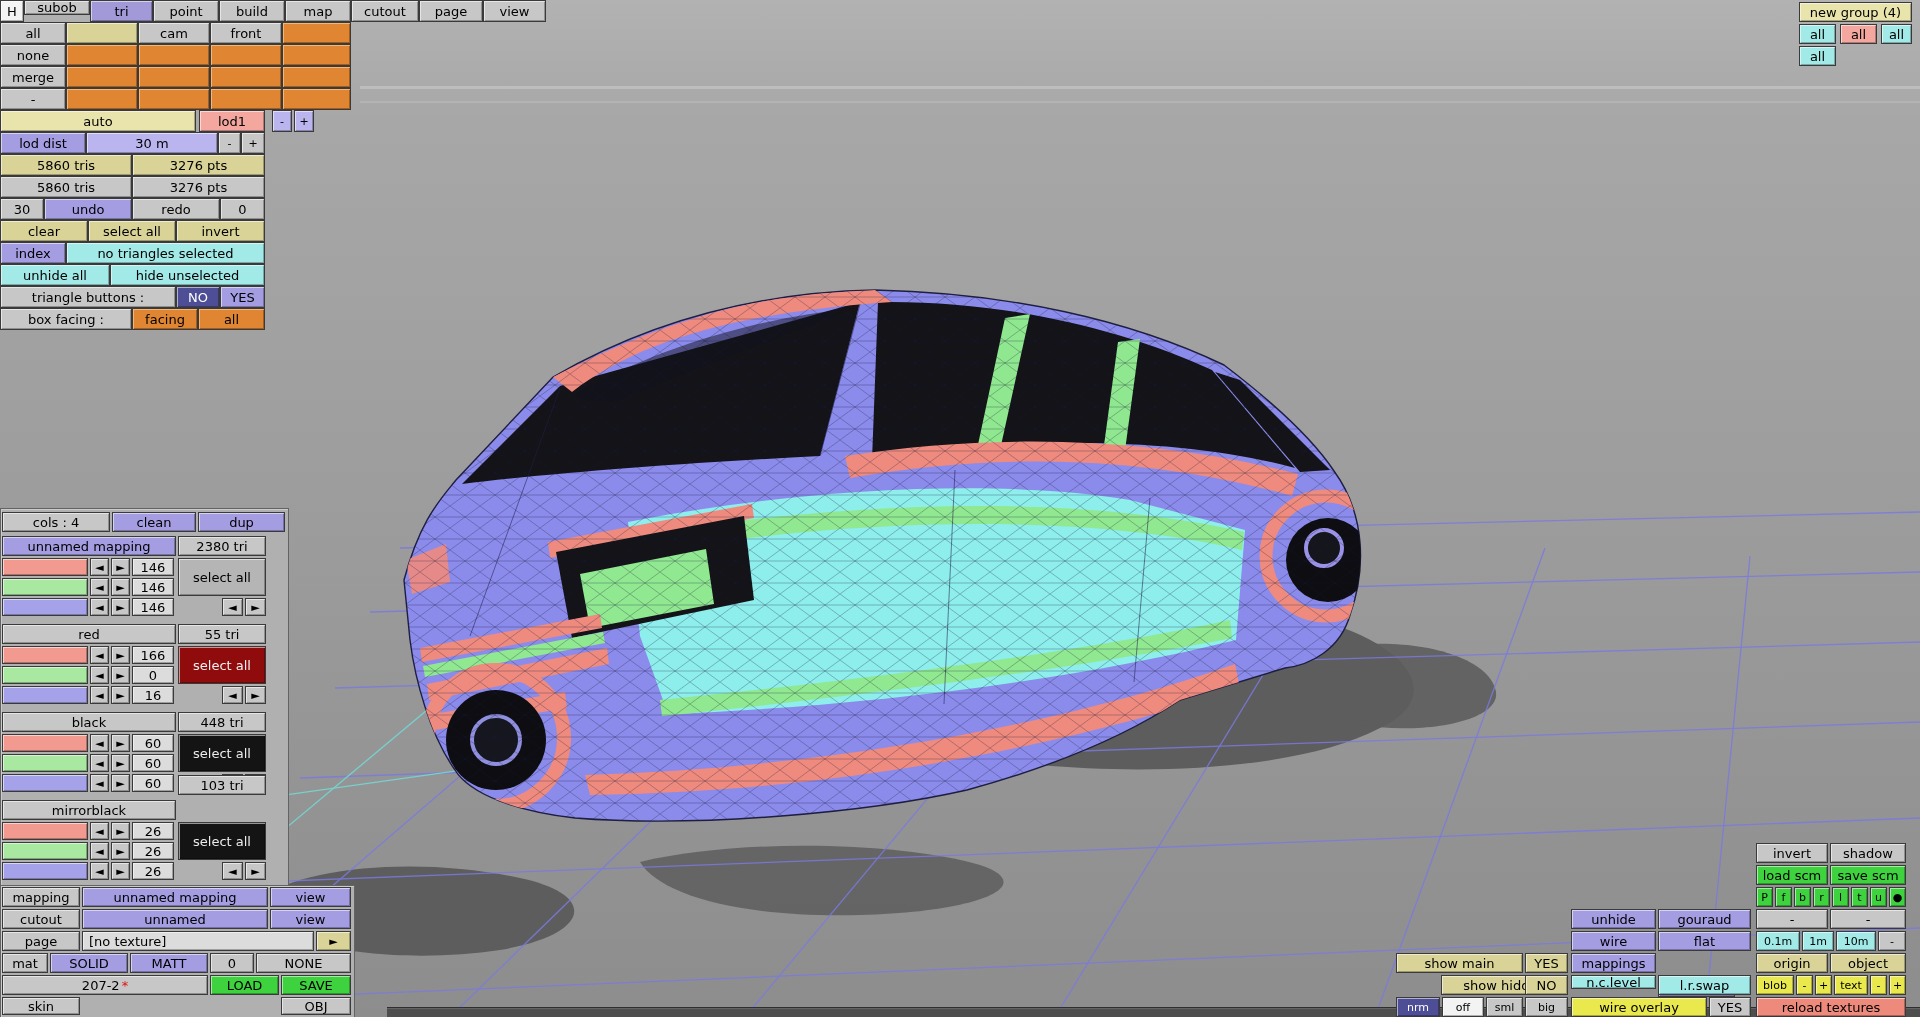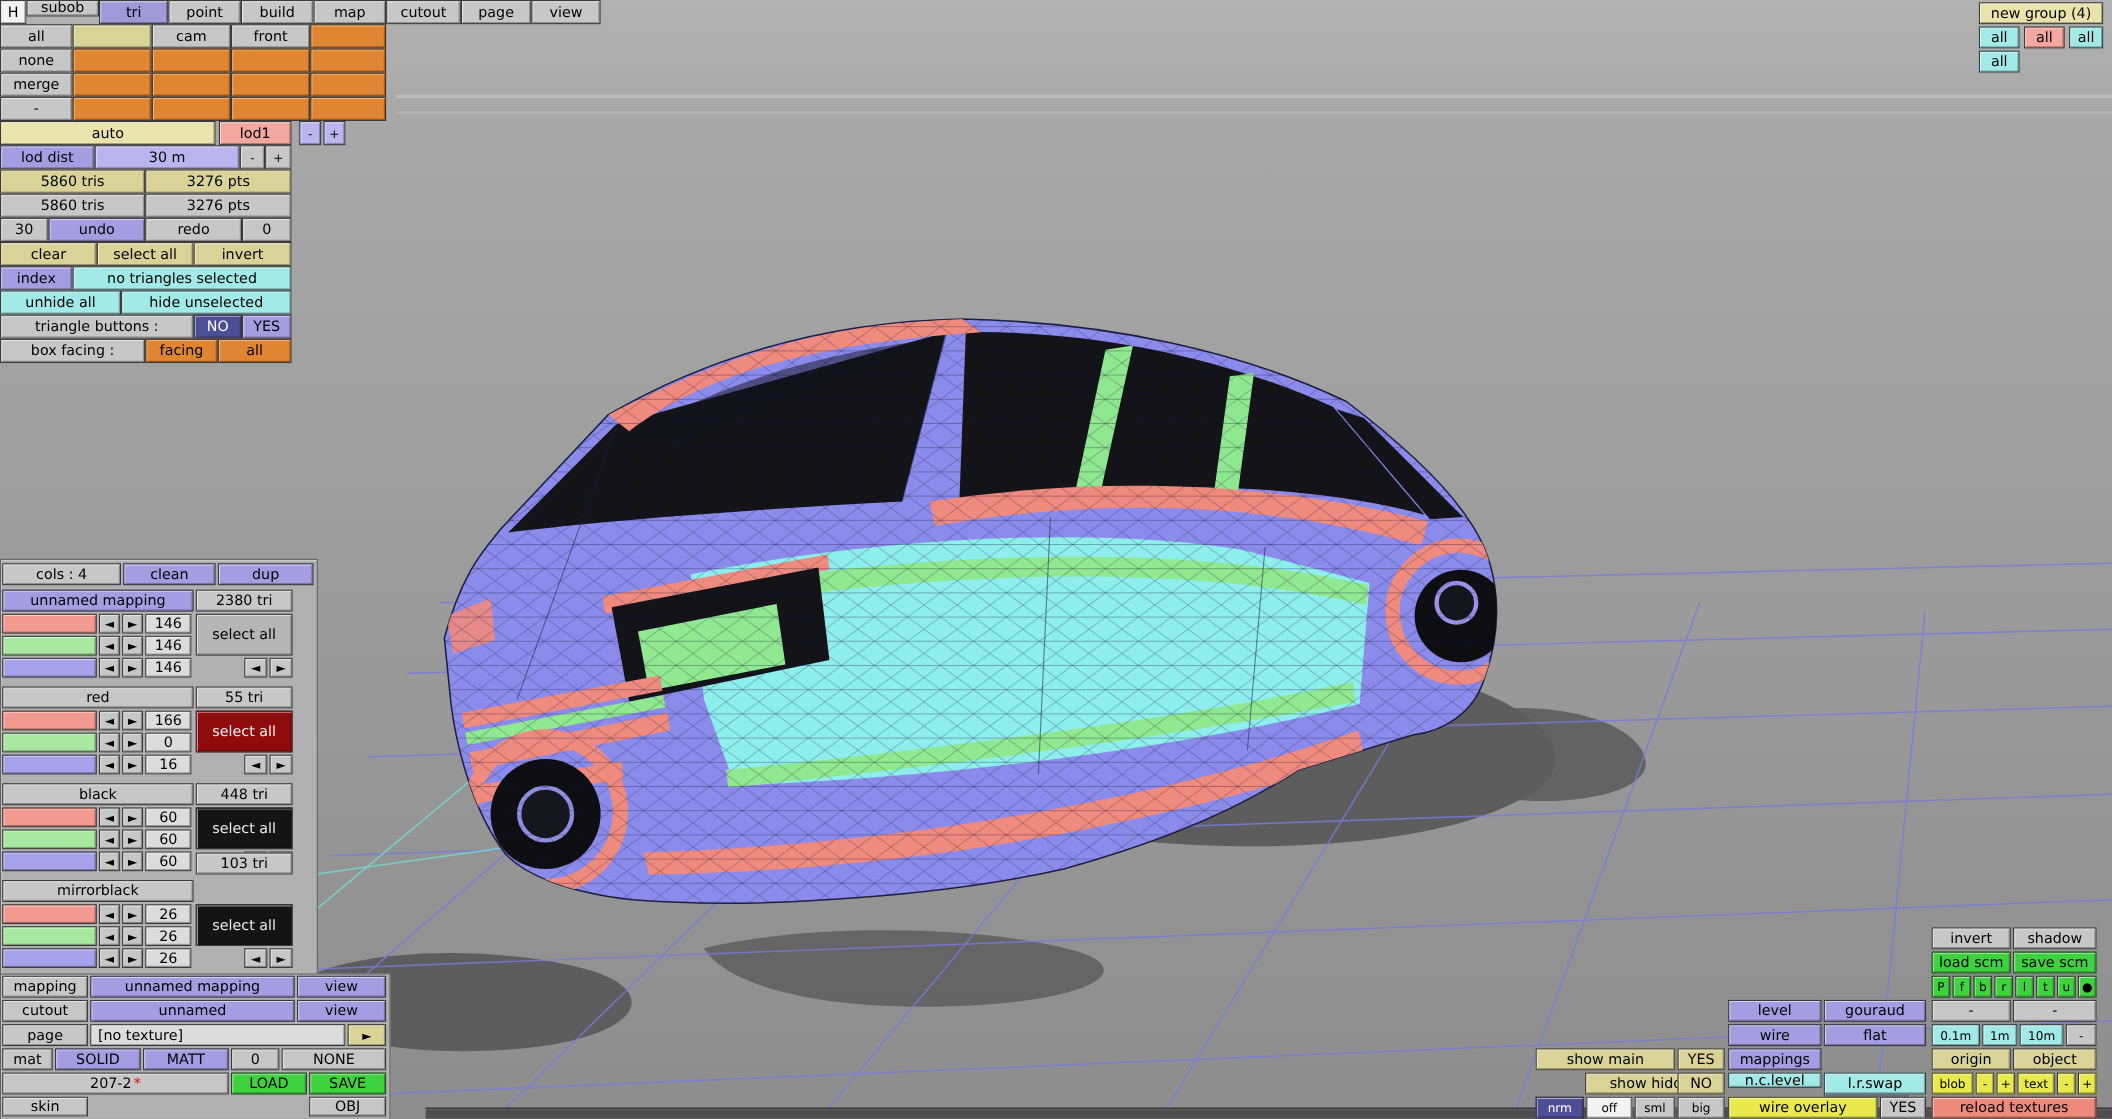--- a/index.html
+++ b/index.html
@@ -299,21 +299,21 @@
 <div class="c green" style="left:1756px;top:865px;width:72px;height:20px">load scm</div>
 <div class="c green" style="left:1830px;top:865px;width:76px;height:20px">save scm</div>
 <div class="c green s" style="left:1756px;top:887px;width:17px;height:20px">P</div>
 <div class="c green s" style="left:1775px;top:887px;width:17px;height:20px">f</div>
 <div class="c green s" style="left:1794px;top:887px;width:17px;height:20px">b</div>
 <div class="c green s" style="left:1813px;top:887px;width:17px;height:20px">r</div>
 <div class="c green s" style="left:1832px;top:887px;width:17px;height:20px">l</div>
 <div class="c green s" style="left:1851px;top:887px;width:17px;height:20px">t</div>
 <div class="c green s" style="left:1870px;top:887px;width:17px;height:20px">u</div>
 <div class="c green s" style="left:1889px;top:887px;width:17px;height:20px">●</div>
-<div class="c purple" style="left:1571px;top:909px;width:85px;height:20px">level</div>
+<div class="c purple" style="left:1571px;top:909px;width:85px;height:20px">unhide</div>
 <div class="c purple" style="left:1658px;top:909px;width:93px;height:20px">gouraud</div>
 <div class="c gray" style="left:1756px;top:909px;width:72px;height:20px">-</div>
 <div class="c gray" style="left:1830px;top:909px;width:76px;height:20px">-</div>
 <div class="c purple" style="left:1571px;top:931px;width:85px;height:20px">wire</div>
 <div class="c purple" style="left:1658px;top:931px;width:93px;height:20px">flat</div>
 <div class="c cyan s" style="left:1756px;top:931px;width:44px;height:20px">0.1m</div>
 <div class="c cyan s" style="left:1802px;top:931px;width:32px;height:20px">1m</div>
 <div class="c cyan s" style="left:1836px;top:931px;width:40px;height:20px">10m</div>
 <div class="c gray s" style="left:1878px;top:931px;width:28px;height:20px">-</div>
 <div class="c tan" style="left:1396px;top:953px;width:127px;height:20px">show main</div>

